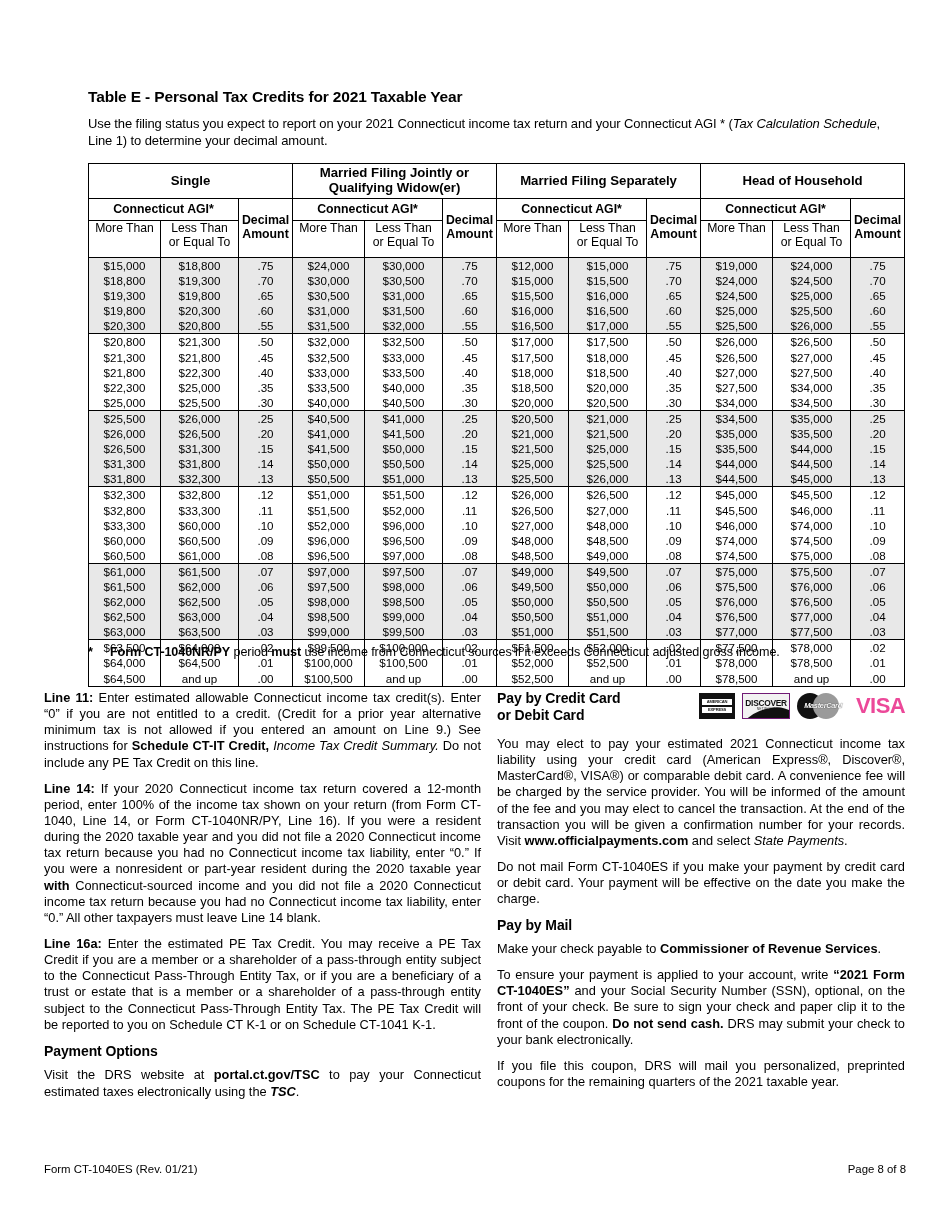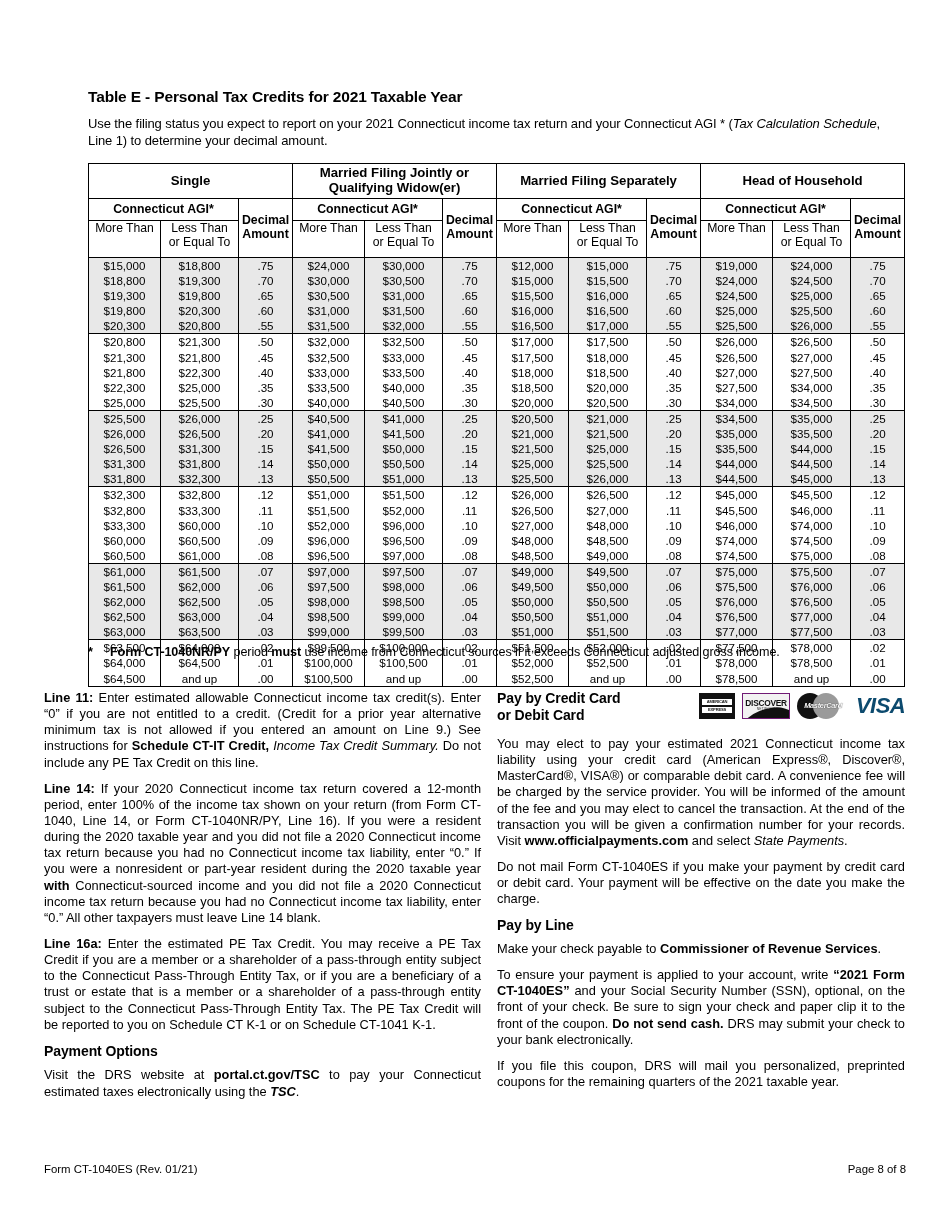--- a/index.html
+++ b/index.html
@@ -239,23 +239,22 @@
     font-weight: bold;
     font-style: italic;
     color: #fff;
     letter-spacing: -0.3px;
     z-index: 3;
     text-shadow: 0 0 1px #000;
   }
   .logo-visa {
     font-size: 22px;
     font-weight: bold;
-    font-style: italic;
     letter-spacing: -0.6px;
-    color: #0c4a6e;
+    color: #ec4899;
     line-height: 26px;
   }
 
   
   .footer-left {
     position: absolute;
     left: 44px;
     top: 1163px;
     font-size: 11.4px;
   }
@@ -749,21 +748,21 @@
           <div class="mctext">MasterCard</div>
         </div>
         <div class="logo-visa">VISA</div>
       </div>
     </div>
 
     <p class="para"><span>You may elect to pay your estimated 2021 Connecticut income tax liability using your credit card (American Express®, Discover®, MasterCard®, VISA®) or comparable debit card. A convenience fee will be charged by the service provider. You will be informed of the amount of the fee and you may elect to cancel the transaction. At the end of the transaction you will be given a confirmation number for your records. Visit </span><span class="bd">www.officialpayments.com</span><span> and select </span><span class="it">State Payments</span><span>.</span></p>
 
     <p class="para">Do not mail Form CT-1040ES if you make your payment by credit card or debit card. Your payment will be effective on the date you make the charge.</p>
 
-    <div class="sec-head tight">Pay by Line</div>
+    <div class="sec-head tight">Pay by Mail</div>
 
     <p class="para"><span>Make your check payable to </span><span class="bd">Commissioner of Revenue Services</span><span>.</span></p>
 
     <p class="para spread"><span>To ensure your payment is applied to your account, write </span><span class="bd">“2021 Form CT-1040ES”</span><span> and your Social Security Number (SSN), optional, on the front of your check. Be sure to sign your check and paper clip it to the front of the coupon. </span><span class="bd">Do not send cash.</span><span> DRS may submit your check to your bank electronically.</span></p>
 
 
 
     <p class="para">If you file this coupon, DRS will mail you personalized, preprinted coupons for the remaining quarters of the 2021 taxable year.</p>
   </div>
 

